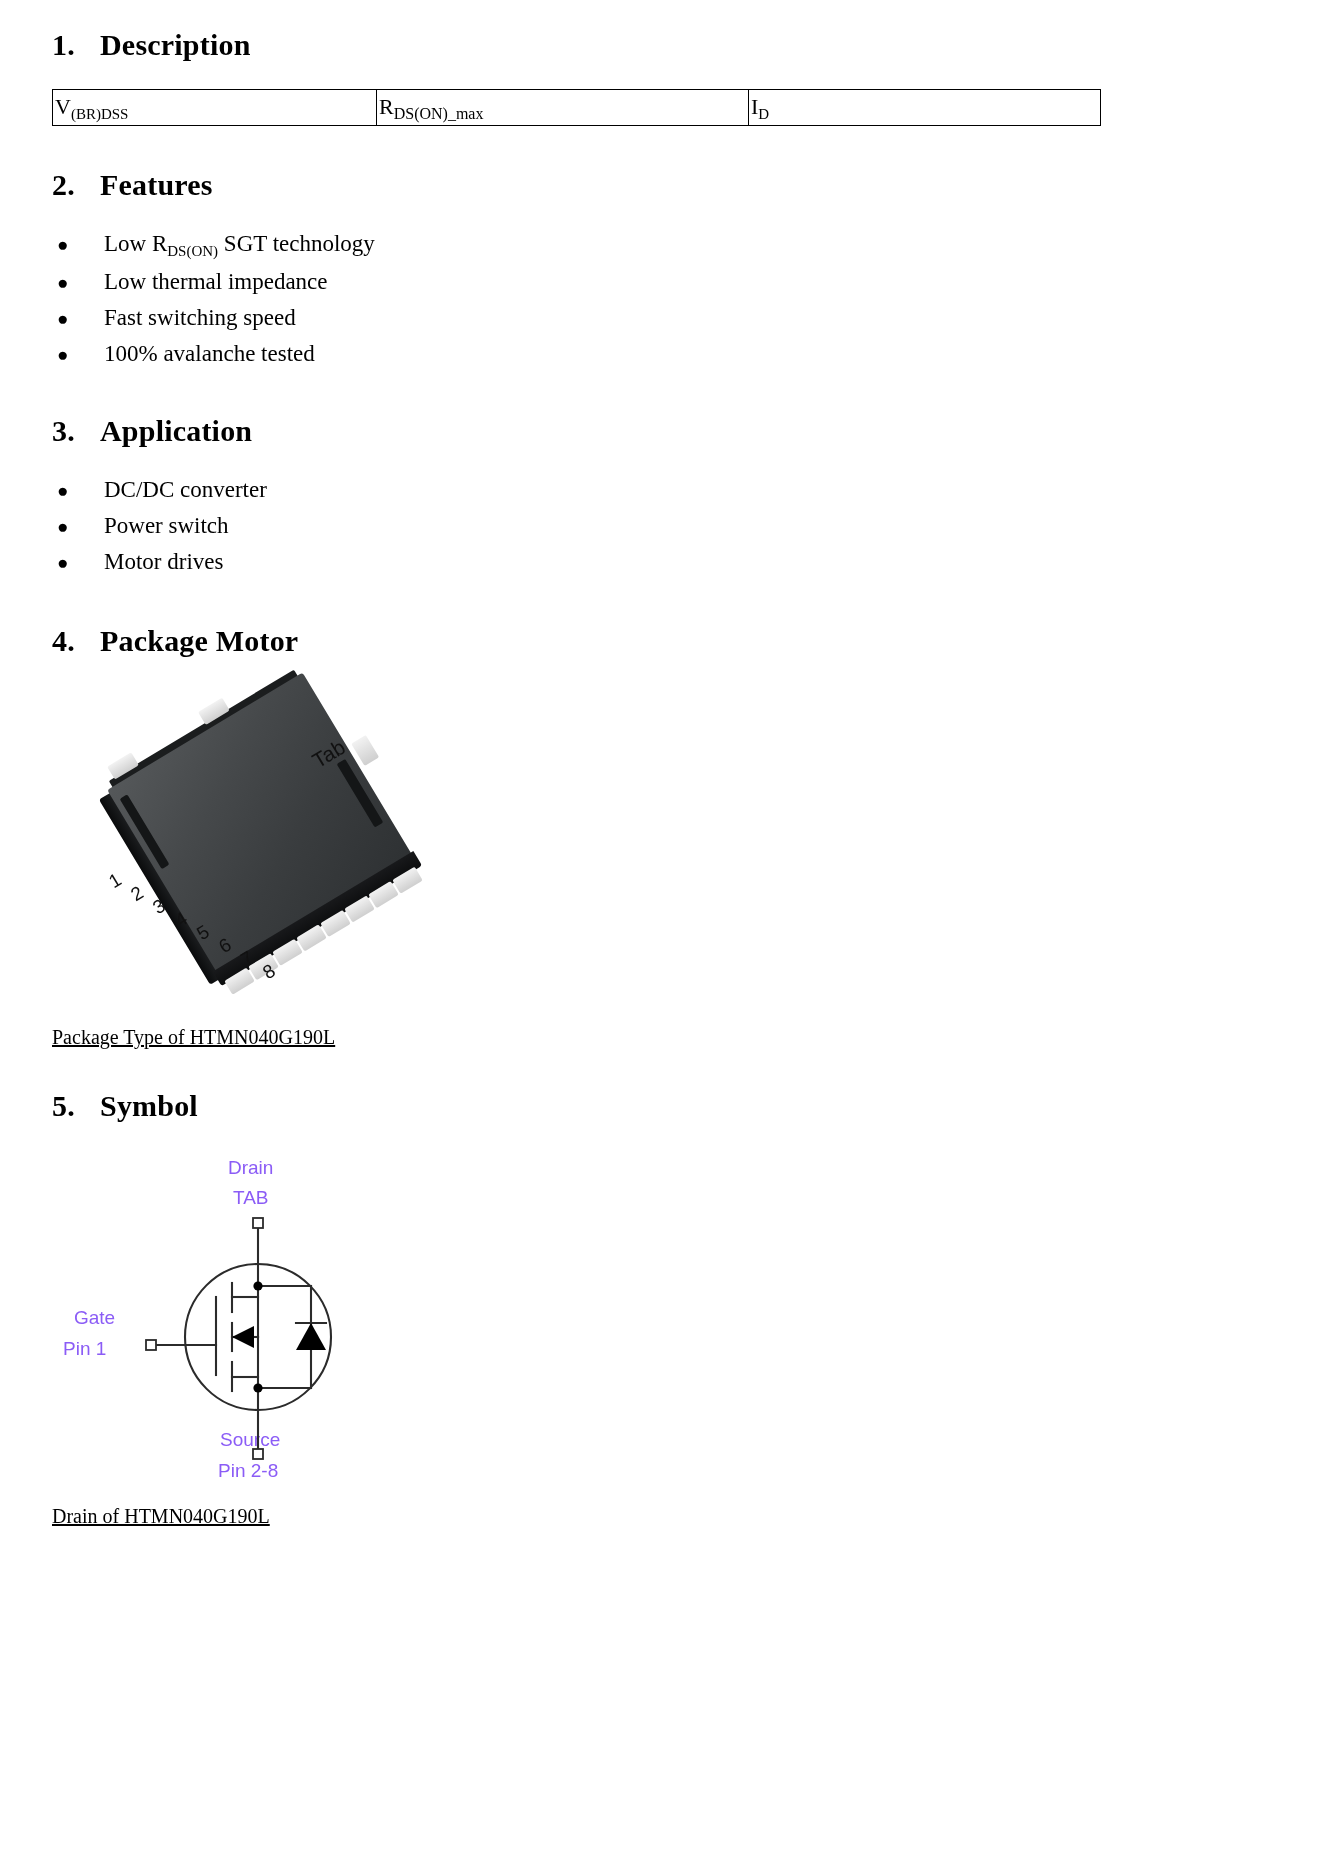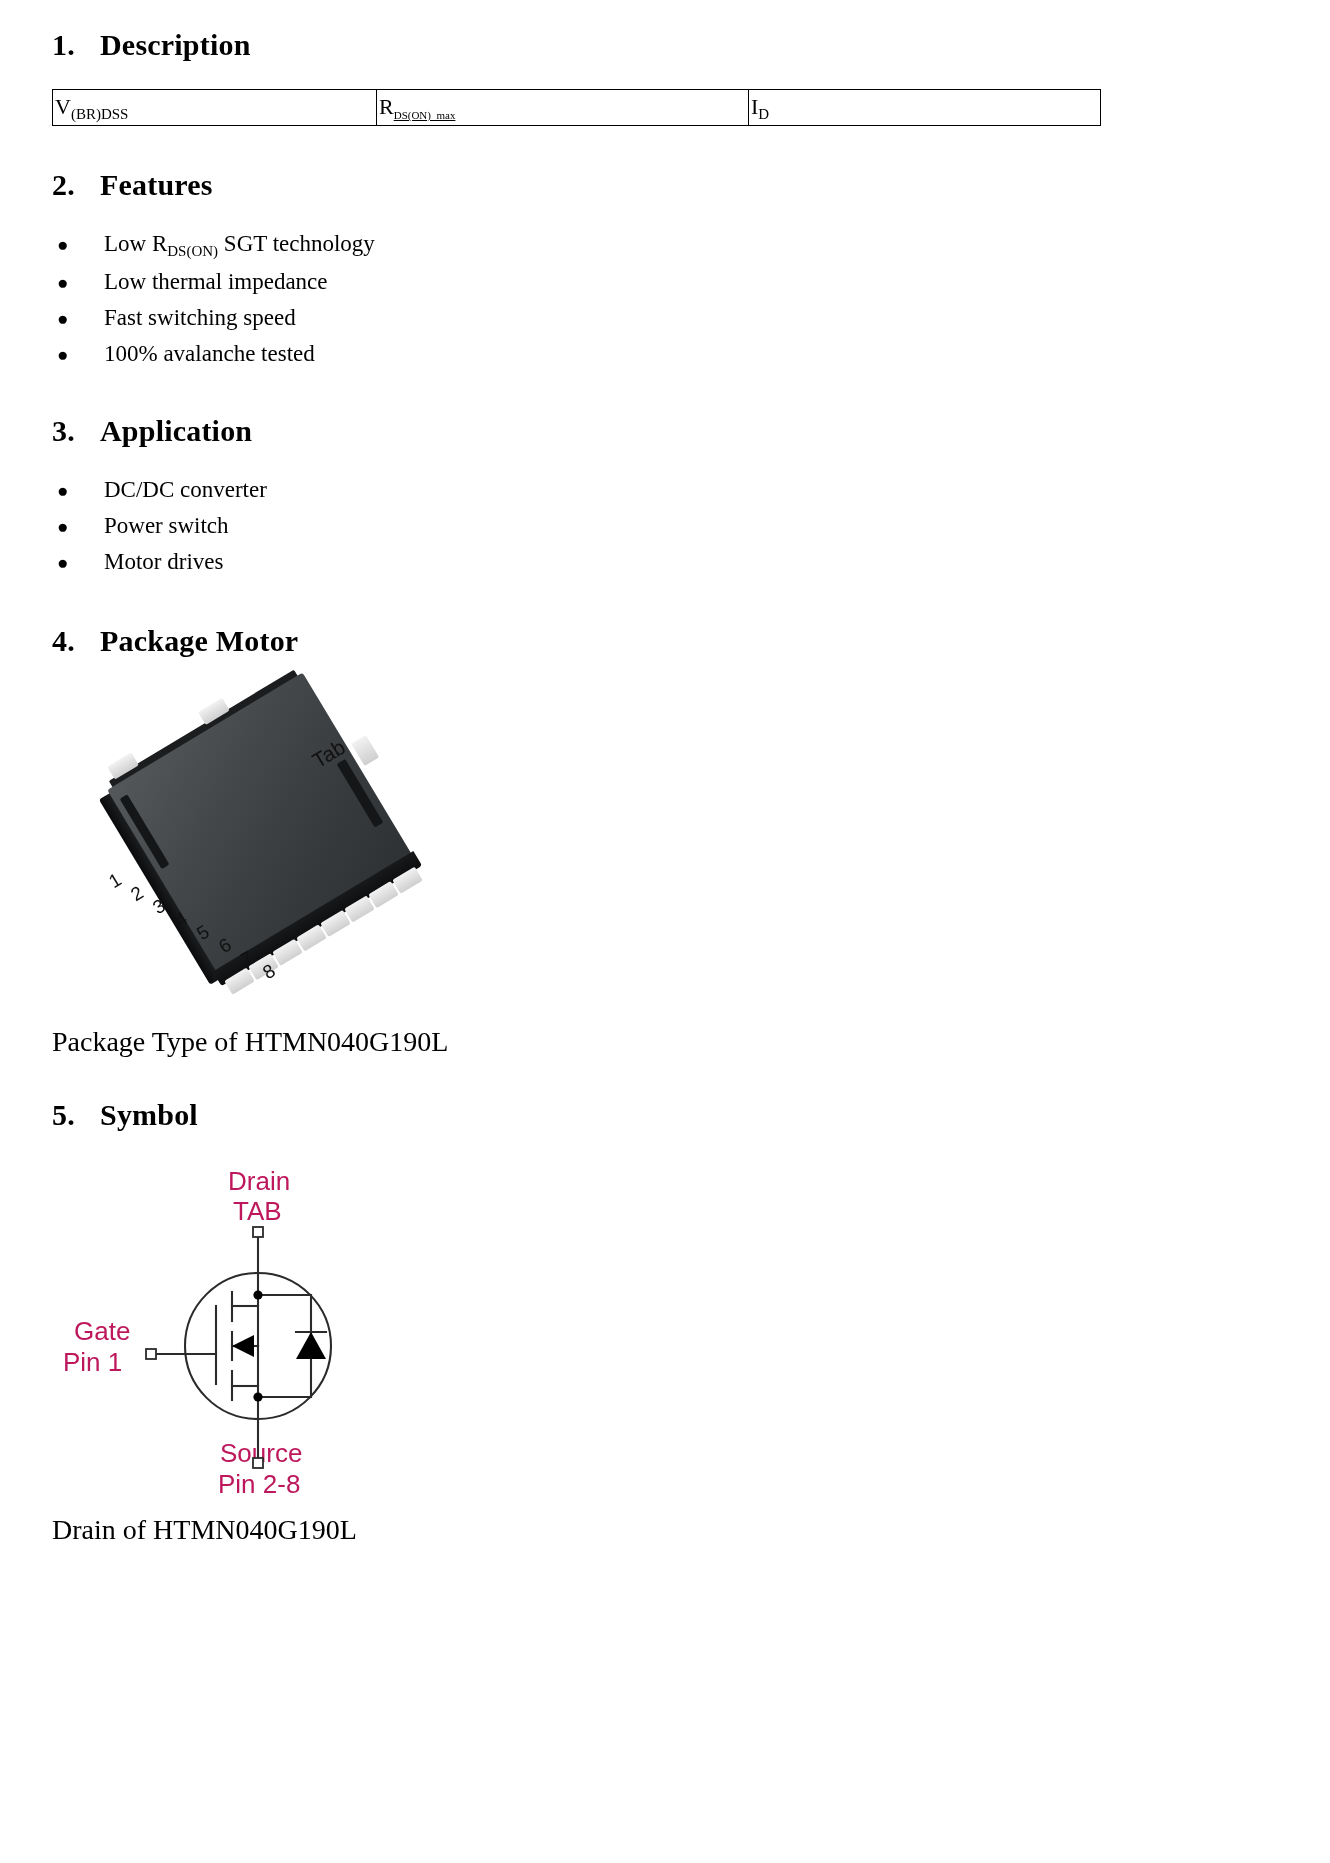--- a/index.html
+++ b/index.html
@@ -40,21 +40,21 @@
     text-align: left;
     font-size: 22px;
     height: 36px;
     padding: 4px 2px 6px 2px;
     line-height: 1.15;
   }
   .desc-table td.c0 { width: 324px; }
   .desc-table td.c1 { width: 372px; }
   .desc-table td.c2 { width: 352px; margin-left: 9px; }
   .sub { font-size: 15px; vertical-align: baseline; position: relative; top: 5px; }
-  .sub-sm { font-size: 11px; vertical-align: baseline; position: relative; top: 5px; text-decoration: underline; }
+  .sub-sm { font-size: 16px; vertical-align: baseline; position: relative; top: 5px; }
 
   
   .bullets { margin: 24px 0 0 0; padding: 0; list-style: none; }
   .bullets li {
     font-size: 23px;
     line-height: 35px;
     display: flex;
     align-items: baseline;
   }
   .bullet-dot {
@@ -131,36 +131,37 @@
   }
   .pin-num {
     position: absolute;
     font-family: "Liberation Sans", "DejaVu Sans", sans-serif;
     font-size: 19px;
     color: #111;
     transform: rotate(-31deg);
   }
 
   .fig-caption {
-    font-size: 28px;
+    font-size: 20px;
     margin: 16px 0 0 0;
+    text-decoration: underline;
   }
 
   
   .sym-figure {
     position: relative;
     width: 420px;
     height: 330px;
     margin: 34px 0 0 6px;
   }
   .sym-label {
     position: absolute;
     font-family: "Liberation Sans", "DejaVu Sans", sans-serif;
-    font-size: 26px;
-    color: #be185d;
+    font-size: 19px;
+    color: #8b5cf6;
     white-space: nowrap;
   }
   .sym-svg { position: absolute; left: 0; top: 0; }
 </style>
 </head>
 <body>
 
 <div class="page">
 
   <div class="sec-head">

